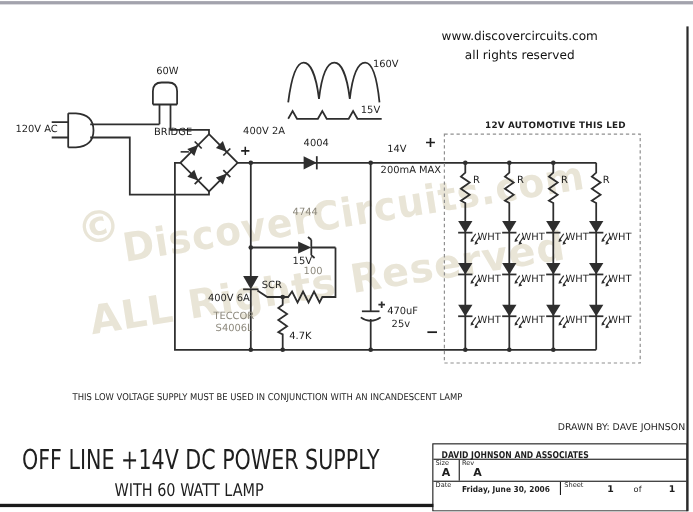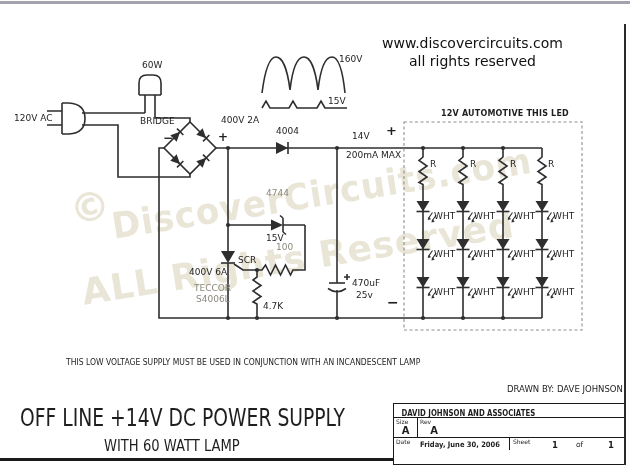--- a/index.html
+++ b/index.html
@@ -8,22 +8,22 @@
   .lbl{position:absolute;font-size:9px;line-height:10px;white-space:nowrap;color:#1e1e1e;z-index:3;}
   .lbl.gray{color:#8c887c;}
   .lbl.sign{font-size:12px;font-weight:700;}
   .lbl.bigsign{font-size:13px;font-weight:700;}
   .wm{position:absolute;font-weight:700;color:#e9e5d7;white-space:nowrap;z-index:1;letter-spacing:1px;}
   svg.schem{position:absolute;left:0;top:0;z-index:2;}
   svg .w{stroke:#2e2e2e;stroke-width:1.6;fill:none;}
   svg polygon{fill:#2e2e2e;}
   svg .dash{stroke:#909090;stroke-width:1.1;fill:none;stroke-dasharray:3 2.5;}
   svg #dot{fill:#2e2e2e;}
-  .header{position:absolute;left:330px;top:34px;width:285px;text-align:center;
-          font-size:14px;line-height:18px;color:#111;z-index:3;}
+  .header{position:absolute;left:330px;top:24px;width:285px;text-align:center;
+          font-size:11px;line-height:18px;color:#111;z-index:3;}
   .note{position:absolute;left:66px;top:357px;font-size:8.5px;white-space:nowrap;
         transform:scaleX(.9);transform-origin:left top;z-index:3;}
   .drawnby{position:absolute;left:507px;top:384px;font-size:8.5px;white-space:nowrap;z-index:3;}
   .title-main{position:absolute;left:20px;top:403px;font-size:25px;white-space:nowrap;
         transform:scaleX(.75);transform-origin:left top;z-index:3;}
   .title-sub{position:absolute;left:104px;top:436px;font-size:16px;white-space:nowrap;
         transform:scaleX(.82);transform-origin:left top;z-index:3;}
   
   .tblock{position:absolute;left:393px;top:403px;width:232px;height:62px;
           border:1.4px solid #1a1a1a;box-sizing:border-box;background:#fff;z-index:4;}

